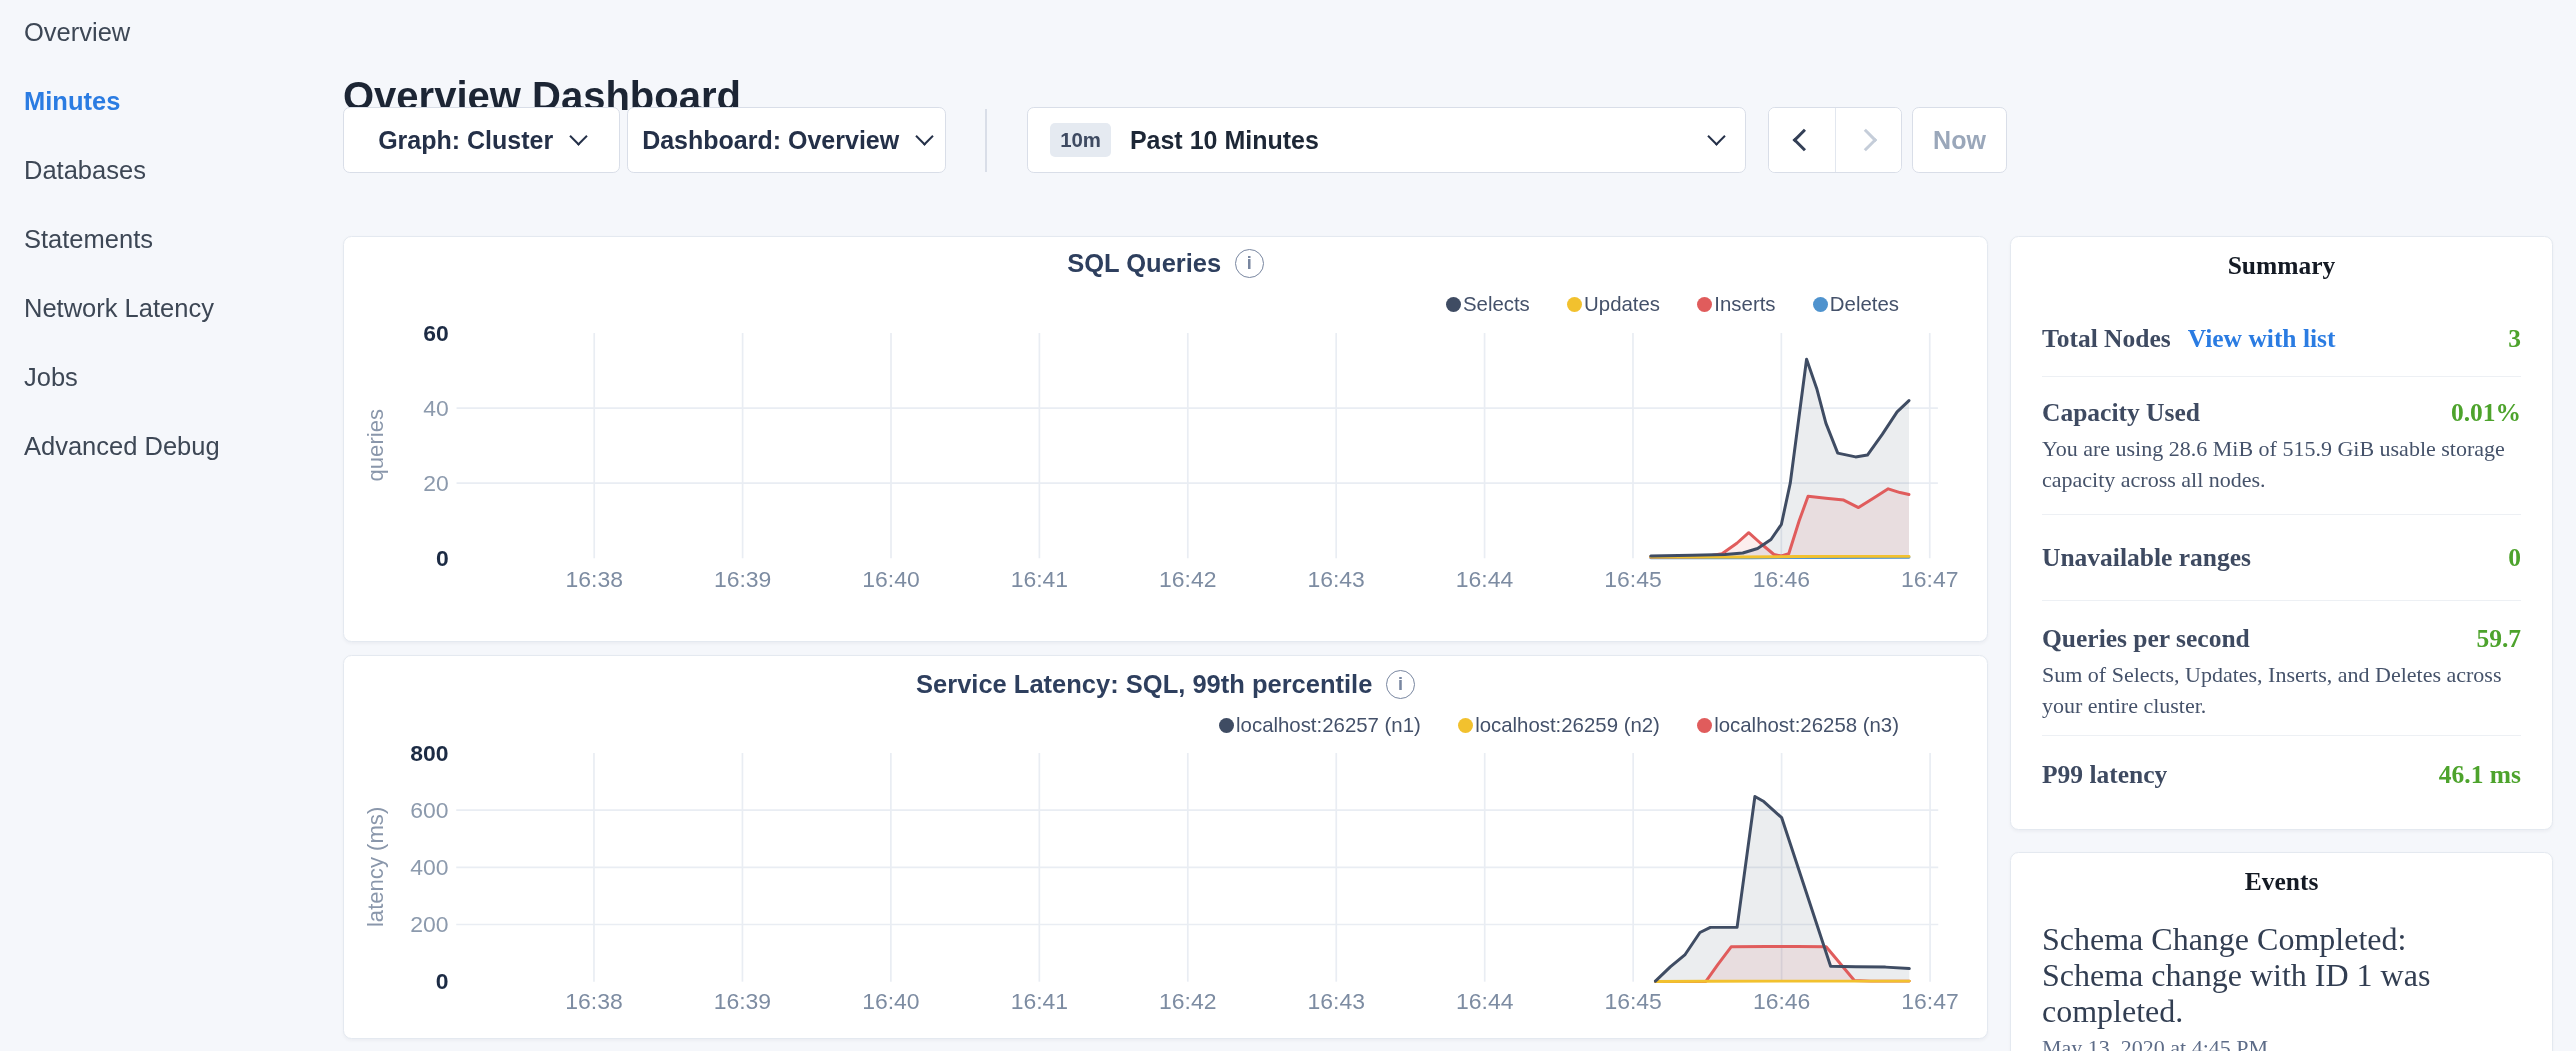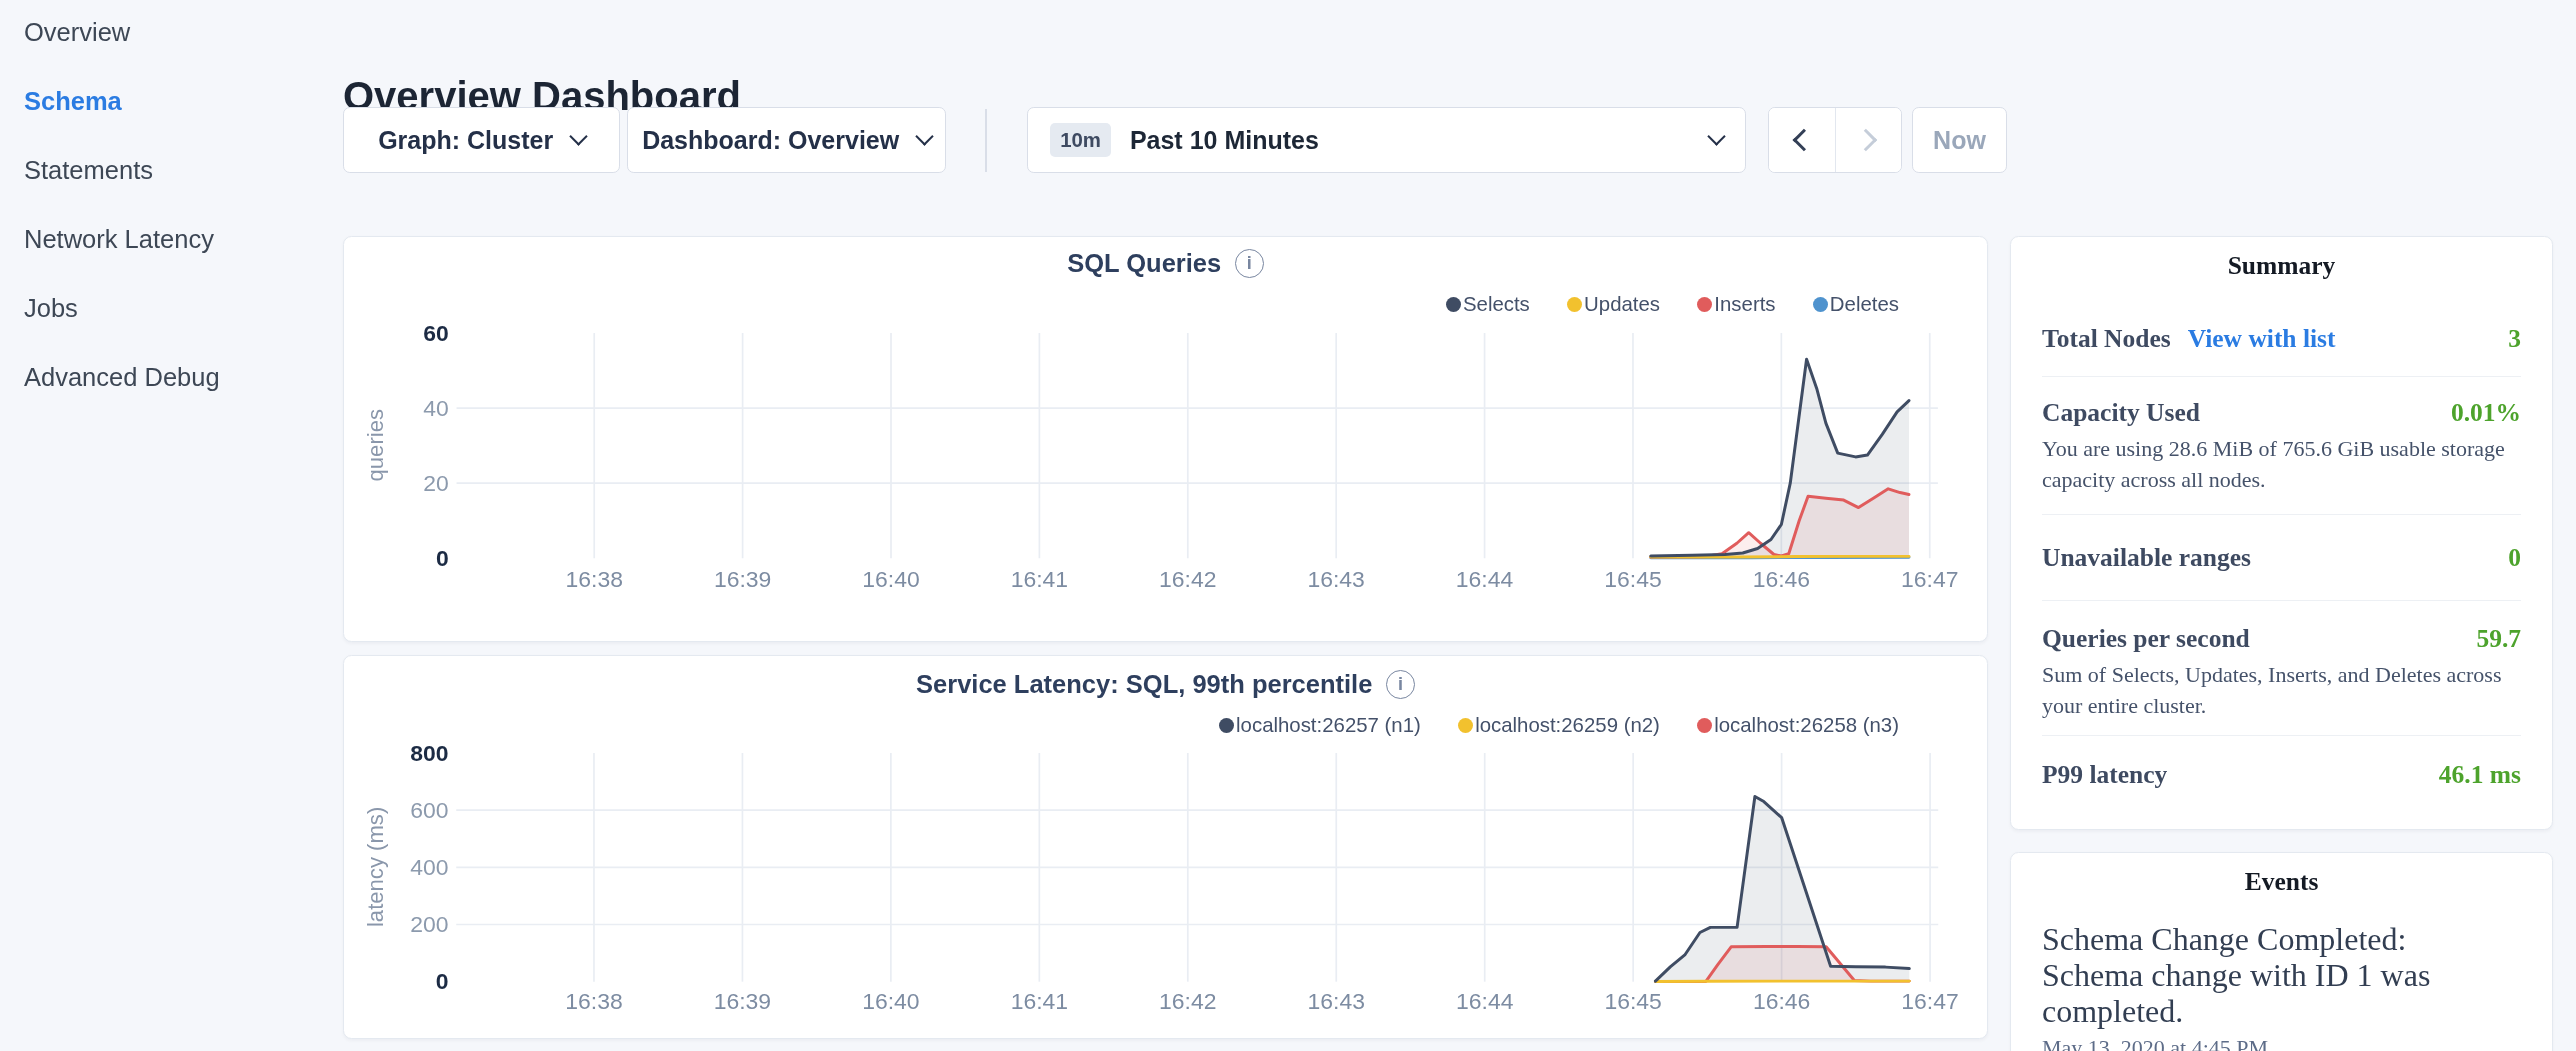--- a/index.html
+++ b/index.html
@@ -84,21 +84,22 @@
   .event-text{margin:0;font-size:32px;line-height:36px;color:#323e52;max-width:429px;}
   .event-time{margin:1.7px 0 0;font-size:22px;line-height:34px;color:#5d6c88;}
 </style>
 </head>
 <body>
 
 <div class="app">
 
   <nav class="sidebar" id="sidebar">
       <div class="side-item">Overview</div>
-      <div class="side-item active">Schema</div>
+      <div class="side-item active">Minutes</div>
+      <div class="side-item">Databases</div>
       <div class="side-item">Statements</div>
       <div class="side-item">Network Latency</div>
       <div class="side-item">Jobs</div>
       <div class="side-item">Advanced Debug</div>
     </nav>
 
   <h1 class="page-title">Overview Dashboard</h1>
 
   <div class="ctl" id="graph-dd">
     <span class="dd-label">Graph: Cluster</span>
@@ -255,21 +256,21 @@
               <span class="sum-label">Total Nodes</span>
               <a class="sum-link">View with list</a>
               <span class="sum-value">3</span>
             </div>
           </div>
           <div class="sum-row r1 has-div">
             <div class="sum-line">
               <span class="sum-label">Capacity Used</span>
               <span class="sum-value">0.01%</span>
             </div>
-            <p class="sum-desc">You are using 28.6 MiB of 765.6 GiB usable storage capacity across all nodes.</p>
+            <p class="sum-desc">You are using 28.6 MiB of 515.9 GiB usable storage capacity across all nodes.</p>
           </div>
           <div class="sum-row r2 has-div">
             <div class="sum-line">
               <span class="sum-label">Unavailable ranges</span>
               <span class="sum-value">0</span>
             </div>
           </div>
           <div class="sum-row r3 has-div">
             <div class="sum-line">
               <span class="sum-label">Queries per second</span>

